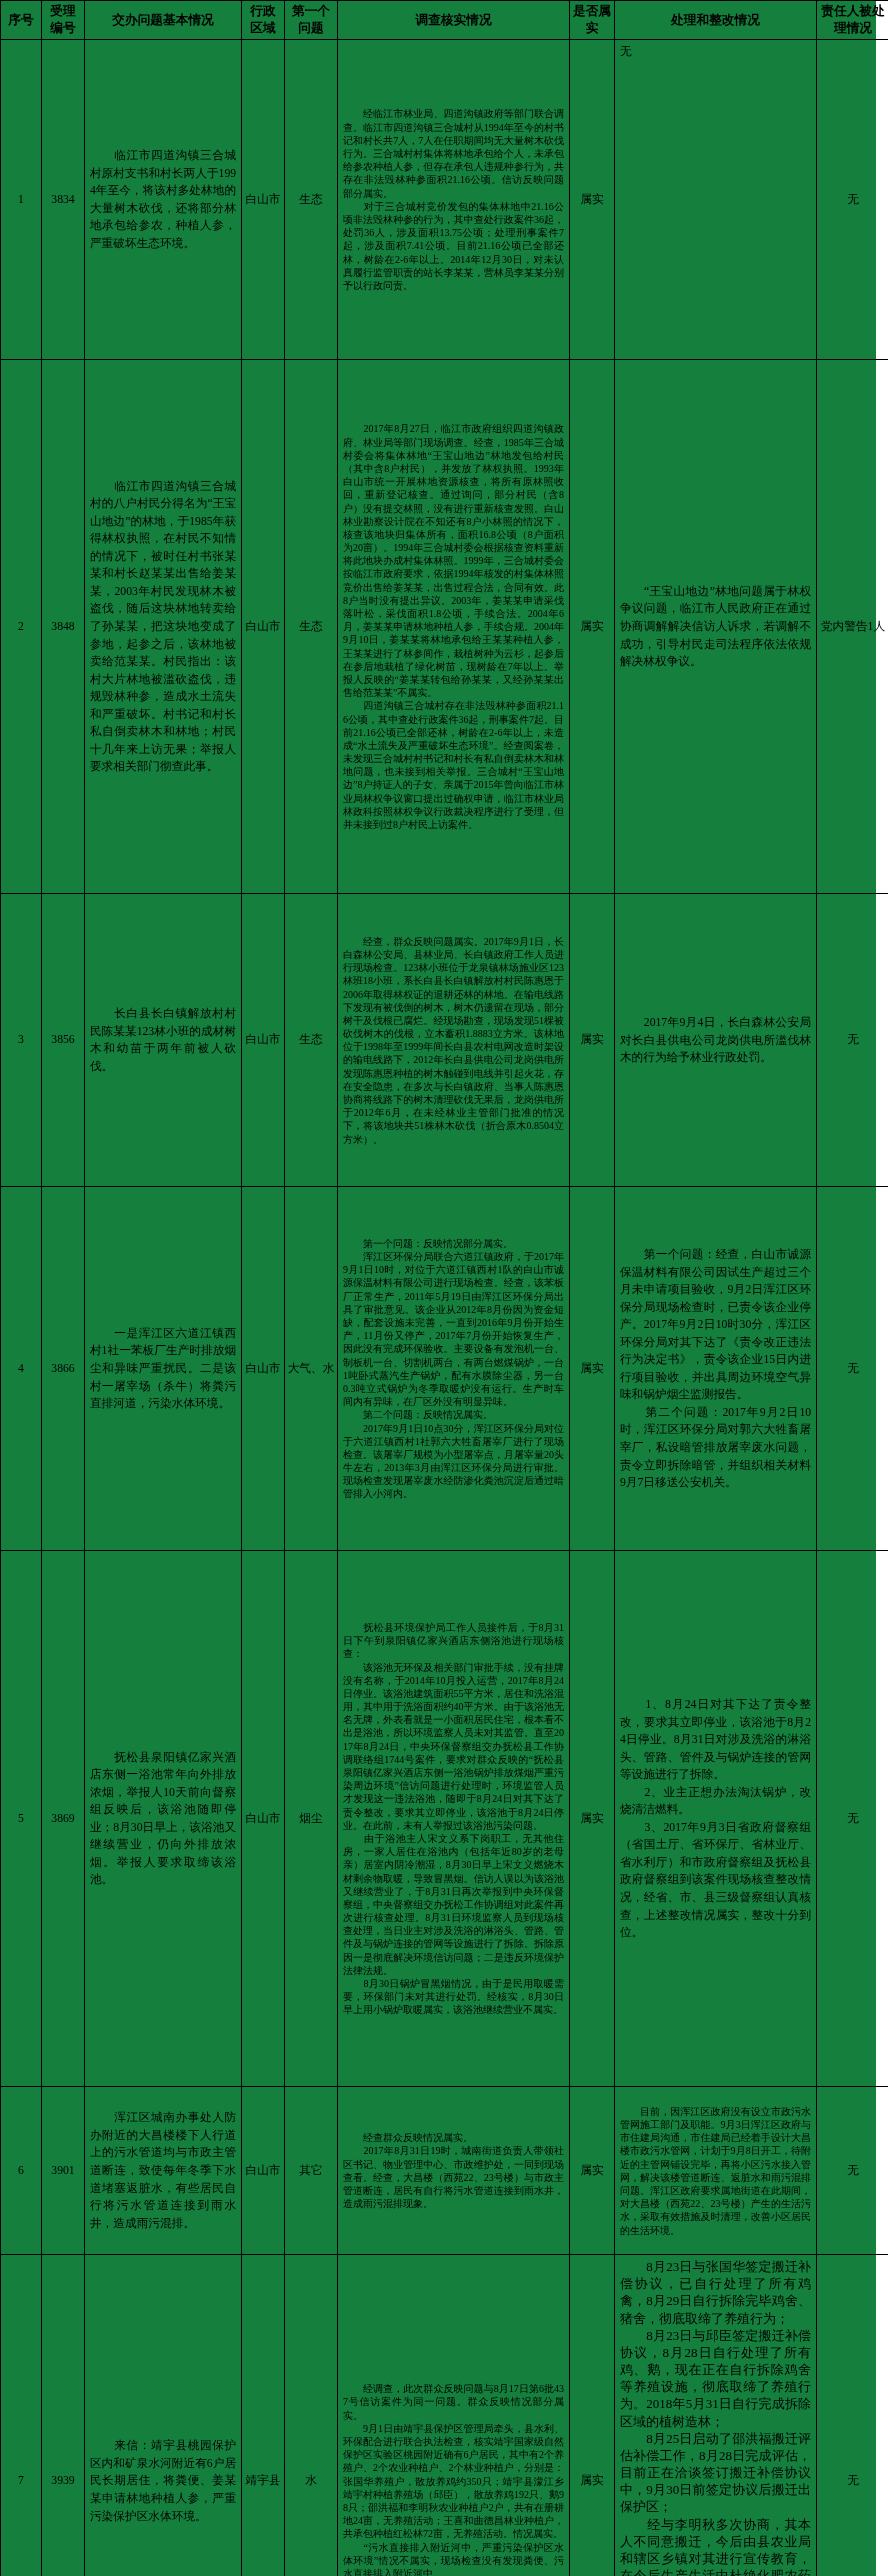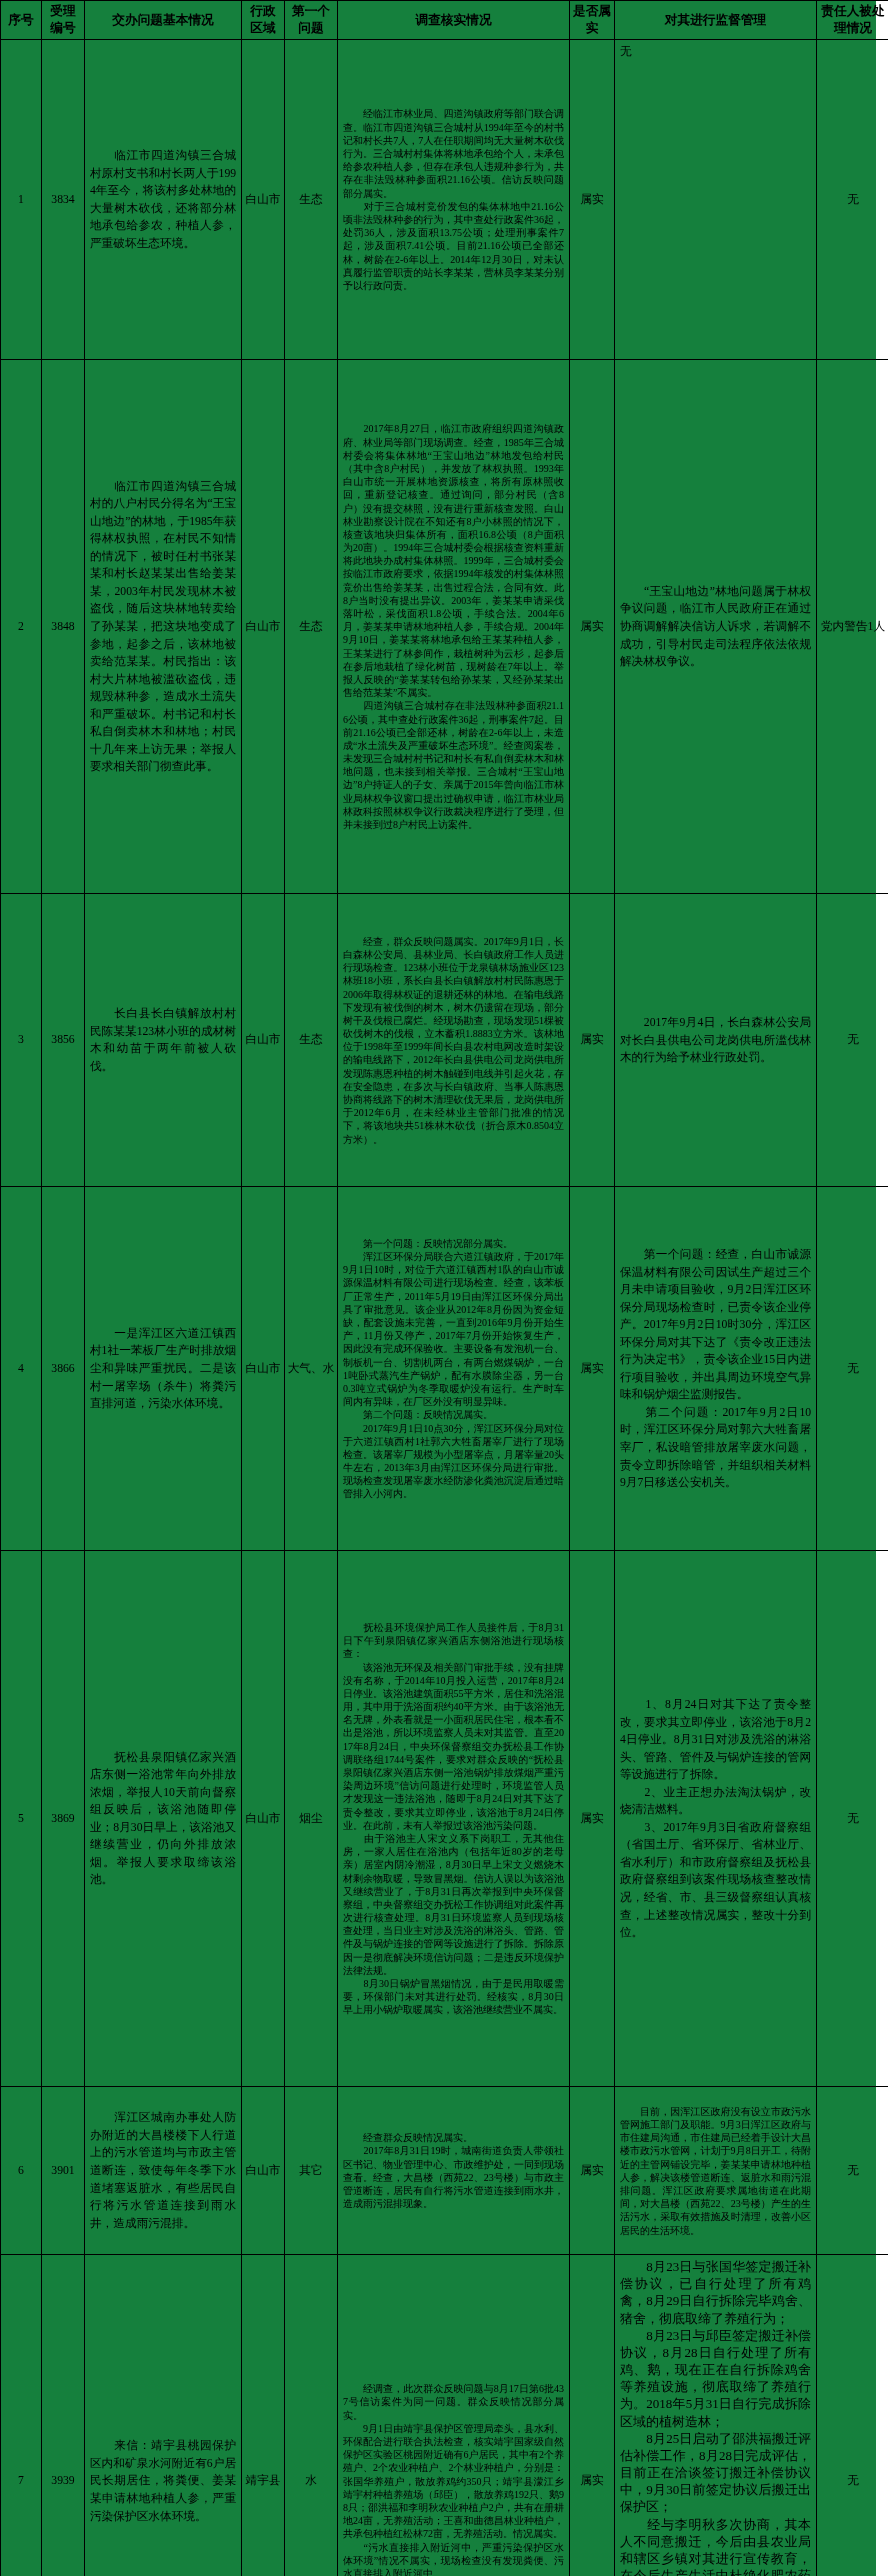--- a/index.html
+++ b/index.html
@@ -73,21 +73,21 @@
     </colgroup>
     <thead>
       <tr style="height:39px">
         <th>序号</th>
         <th>受理编号</th>
         <th>交办问题基本情况</th>
         <th>行政区域</th>
         <th>第一个问题</th>
         <th>调查核实情况</th>
         <th>是否属实</th>
-        <th>对其进行监督管理</th>
+        <th>处理和整改情况</th>
         <th>责任人被处理情况</th>
       </tr>
     </thead>
     <tbody>
       <tr style="height:320px">
         <td class="c">1</td>
         <td class="c">3834</td>
         <td class="t">　　临江市四道沟镇三合城村原村支书和村长两人于1994年至今，将该村多处林地的大量树木砍伐，还将部分林地承包给参农，种植人参，严重破坏生态环境。</td>
         <td class="c">白山市</td>
         <td class="c">生态</td>
@@ -153,21 +153,21 @@
       </tr>
       <tr style="height:168px">
         <td class="c">6</td>
         <td class="c">3901</td>
         <td class="t">　　浑江区城南办事处人防办附近的大昌楼楼下人行道上的污水管道均与市政主管道断连，致使每年冬季下水道堵塞返脏水，有些居民自行将污水管道连接到雨水井，造成雨污混排。</td>
         <td class="c">白山市</td>
         <td class="c">其它</td>
         <td class="t small">　　经查群众反映情况属实。
 　　2017年8月31日19时，城南街道负责人带领社区书记、物业管理中心、市政维护处，一同到现场查看。经查，大昌楼（西苑22、23号楼）与市政主管道断连，居民有自行将污水管道连接到雨水井，造成雨污混排现象。</td>
         <td class="c">属实</td>
-        <td class="t small">　　目前，因浑江区政府没有设立市政污水管网施工部门及职能。9月3日浑江区政府与市住建局沟通，市住建局已经着手设计大昌楼市政污水管网，计划于9月8日开工，待附近的主管网铺设完毕，姜某某申请林地种植人参，解决该楼管道断连、返脏水和雨污混排问题。浑江区政府要求属地街道在此期间，对大昌楼（西苑22、23号楼）产生的生活污水，采取有效措施及时清理，改善小区居民的生活环境。</td>
+        <td class="t small">　　目前，因浑江区政府没有设立市政污水管网施工部门及职能。9月3日浑江区政府与市住建局沟通，市住建局已经着手设计大昌楼市政污水管网，计划于9月8日开工，待附近的主管网铺设完毕，再将小区污水接入管网，解决该楼管道断连、返脏水和雨污混排问题。浑江区政府要求属地街道在此期间，对大昌楼（西苑22、23号楼）产生的生活污水，采取有效措施及时清理，改善小区居民的生活环境。</td>
         <td class="c">无</td>
       </tr>
       <tr style="height:320px">
         <td class="c">7</td>
         <td class="c">3939</td>
         <td class="t">　　来信：靖宇县桃园保护区内和矿泉水河附近有6户居民长期居住，将粪便、姜某某申请林地种植人参，严重污染保护区水体环境。</td>
         <td class="c">靖宇县</td>
         <td class="c">水</td>
         <td class="t small">　　经调查，此次群众反映问题与8月17日第6批437号信访案件为同一问题。群众反映情况部分属实。
 　　9月1日由靖宇县保护区管理局牵头，县水利、环保配合进行联合执法检查，核实靖宇国家级自然保护区实验区桃园附近确有6户居民，其中有2个养殖户、2个农业种植户、2个林业种植户，分别是：张国华养殖户，散放养鸡约350只；靖宇县濛江乡靖宇村种植养殖场（邱臣），散放养鸡192只、鹅98只；邵洪福和李明秋农业种植户2户，共有在册耕地24亩，无养殖活动；王喜和曲德昌林业种植户，共承包种植红松林72亩，无养殖活动。情况属实。

